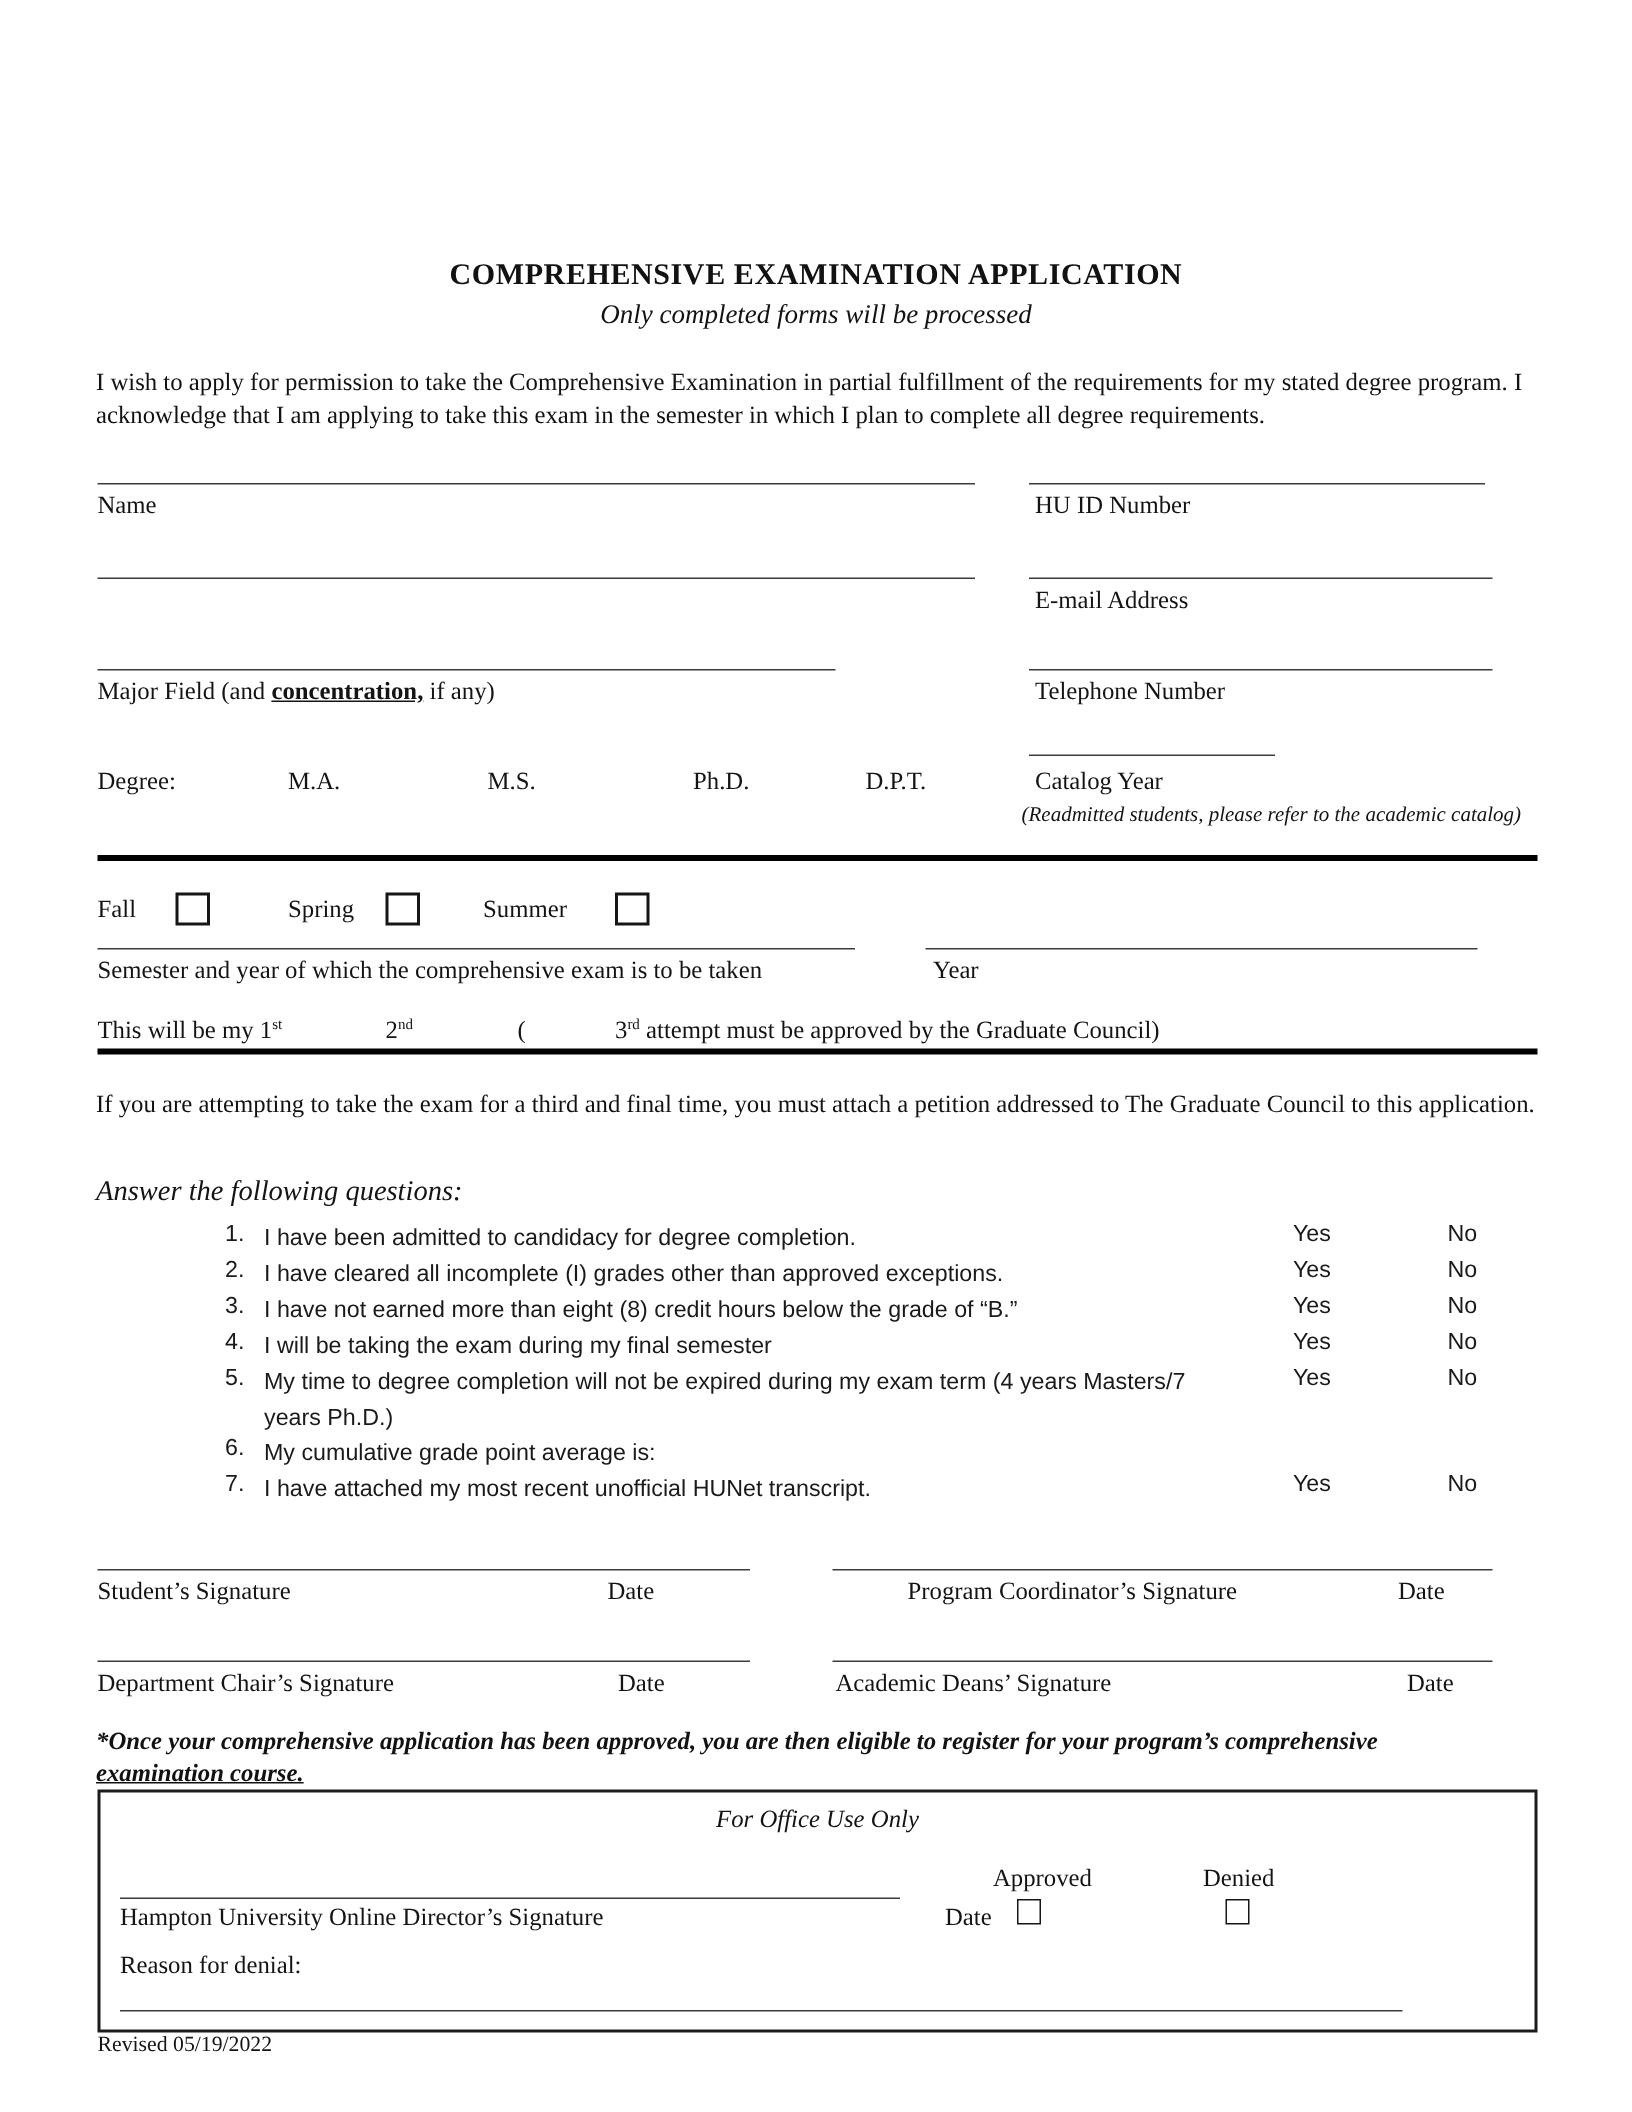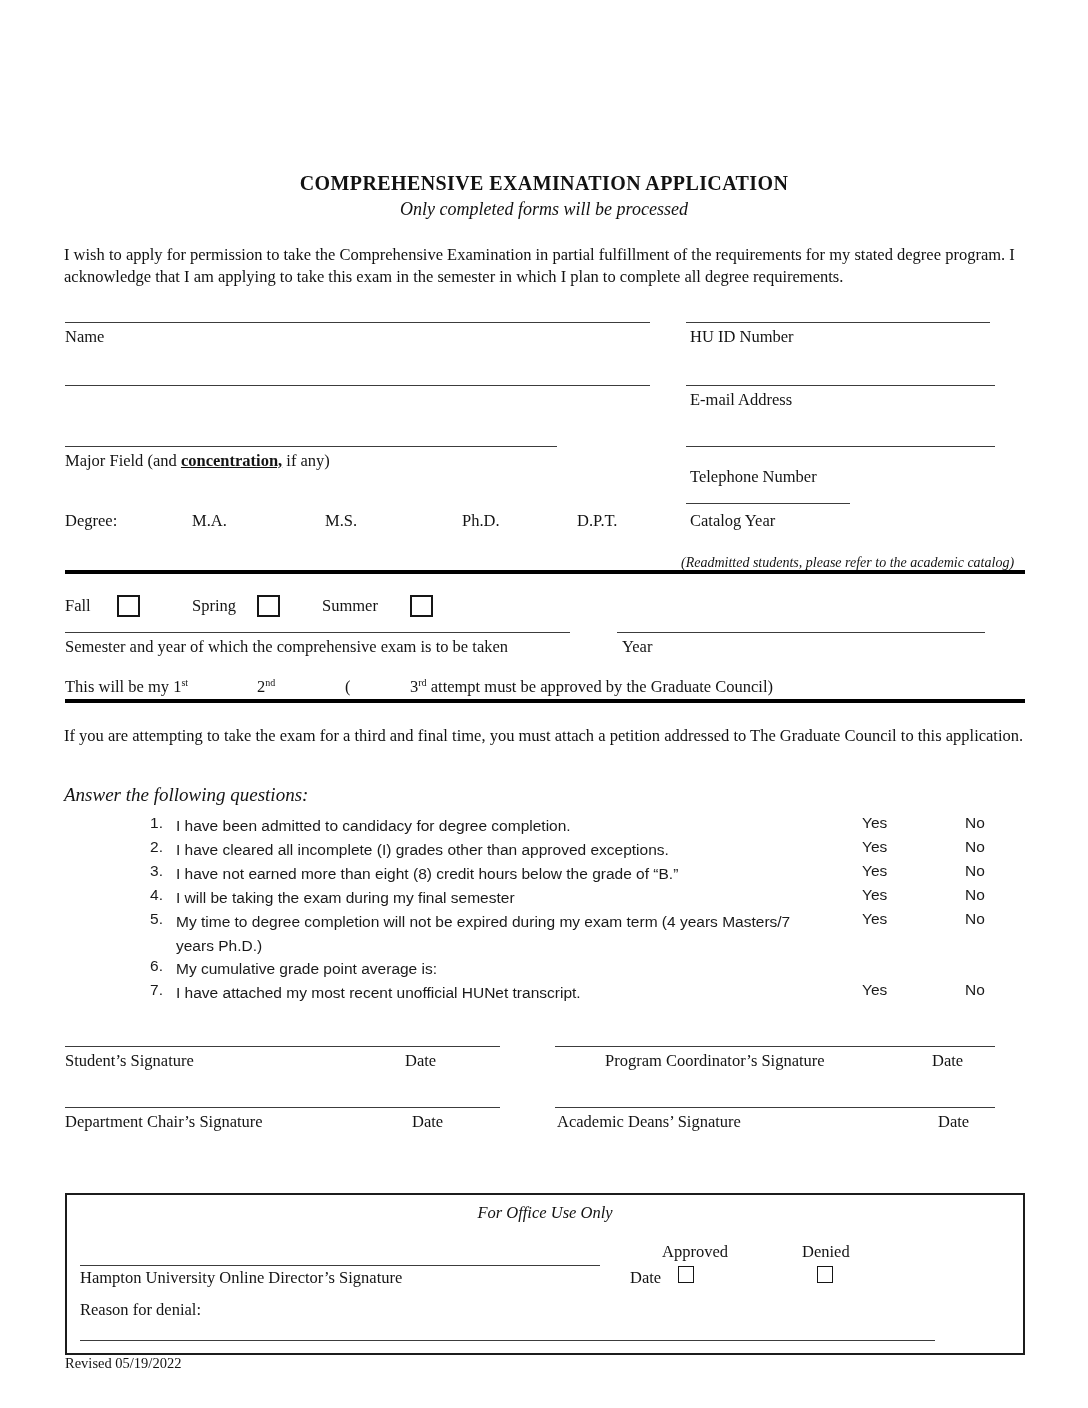--- a/index.html
+++ b/index.html
@@ -54,30 +54,30 @@
 
   <div class="fl" style="left:65px;top:385px;width:585px;"></div>
   <div class="fl" style="left:686px;top:385px;width:309px;"></div>
   <div class="lbl" style="left:690px;top:390px;">E-mail Address</div>
 
   <div class="fl" style="left:65px;top:446px;width:492px;"></div>
   <div class="fl" style="left:686px;top:446px;width:309px;"></div>
   <div class="lbl" style="left:65px;top:451px;">
     <span>Major Field (and </span><span class="conc">concentration,</span><span> if any)</span>
   </div>
-  <div class="lbl" style="left:690px;top:467px;">Telephone Number</div>
+  <div class="lbl" style="left:690px;top:451px;">Telephone Number</div>
 
   <div class="fl" style="left:686px;top:503px;width:164px;"></div>
   <div class="lbl" style="left:65px;top:511px;">Degree:</div>
   <div class="lbl" style="left:192px;top:511px;">M.A.</div>
   <div class="lbl" style="left:325px;top:511px;">M.S.</div>
   <div class="lbl" style="left:462px;top:511px;">Ph.D.</div>
   <div class="lbl" style="left:577px;top:511px;">D.P.T.</div>
   <div class="lbl" style="left:690px;top:511px;">Catalog Year</div>
-  <div class="lbl" style="left:681px;top:536px;font-size:14px;font-style:italic;margin-top:19px;">(Readmitted students, please refer to the academic catalog)</div>
+  <div class="lbl" style="left:681px;top:536px;font-size:14px;font-style:italic;">(Readmitted students, please refer to the academic catalog)</div>
 
   <div class="thick" style="left:65px;top:570px;width:960px;"></div>
 
   <div class="lbl" style="left:65px;top:596px;">Fall</div>
   <div class="cb" style="left:117px;top:595px;"></div>
   <div class="lbl" style="left:192px;top:596px;">Spring</div>
   <div class="cb" style="left:257px;top:595px;"></div>
   <div class="lbl" style="left:322px;top:596px;">Summer</div>
   <div class="cb" style="left:410px;top:595px;"></div>
 
@@ -151,20 +151,24 @@
   <div class="lbl" style="left:557px;top:1051px;margin-left:48px;">Program Coordinator’s Signature</div>
   <div class="lbl" style="left:932px;top:1051px;">Date</div>
 
   <div class="fl" style="left:65px;top:1107px;width:435px;"></div>
   <div class="fl" style="left:555px;top:1107px;width:440px;"></div>
   <div class="lbl" style="left:65px;top:1112px;">Department Chair’s Signature</div>
   <div class="lbl" style="left:412px;top:1112px;">Date</div>
   <div class="lbl" style="left:557px;top:1112px;">Academic Deans’ Signature</div>
   <div class="lbl" style="left:938px;top:1112px;">Date</div>
 
+  <div class="abs" style="left:64px;top:1150px;">
+    <div class="note-line">*Once your comprehensive application has been approved, you are then eligible to register for your program’s comprehensive</div>
+    <div class="note-line" style="text-decoration:underline;">examination course.</div>
+  </div>
 
   <div class="abs" style="left:65px;top:1193px;width:956px;height:158px;border:2px solid #1c1c1c;">
     <div class="abs" style="left:0;top:8px;width:100%;text-align:center;font-size:16.5px;font-style:italic;">For Office Use Only</div>
     <div class="lbl" style="left:595px;top:47px;">Approved</div>
     <div class="lbl" style="left:735px;top:47px;">Denied</div>
     <div class="fl" style="left:13px;top:70px;width:520px;"></div>
     <div class="lbl" style="left:13px;top:73px;">Hampton University Online Director’s Signature</div>
     <div class="lbl" style="left:563px;top:73px;">Date</div>
     <div class="cb-sm" style="left:611px;top:71px;"></div>
     <div class="cb-sm" style="left:750px;top:71px;"></div>

